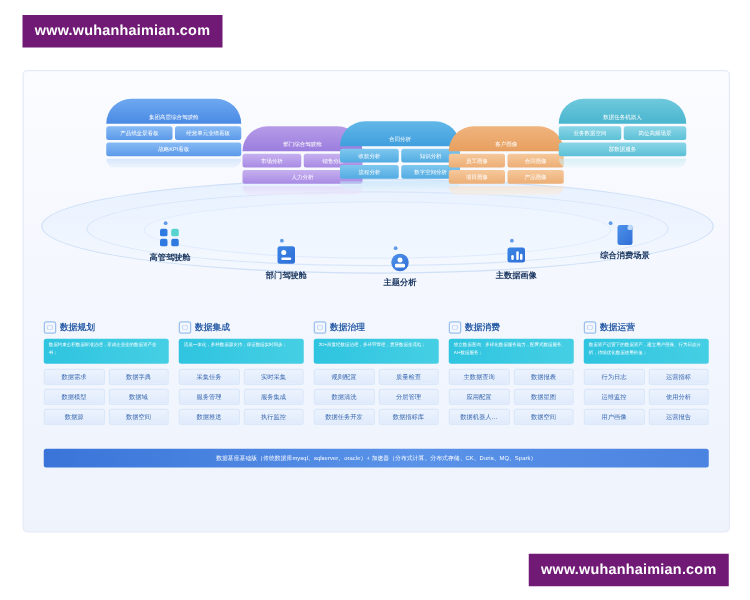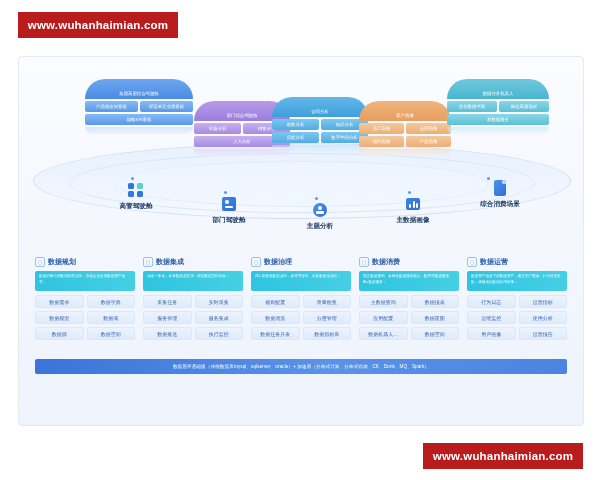--- a/index.html
+++ b/index.html
@@ -4,21 +4,21 @@
 <style>
   html,body{margin:0;padding:0;}
   body{
     width:600px;height:480px;overflow:hidden;
     background:#ffffff;
     font-family:"Liberation Sans","DejaVu Sans",sans-serif;
     position:relative;
   }
   
   .wm{
-    position:absolute;background:#b91c1c;color:#ffffff;
+    position:absolute;background:#701a75;color:#ffffff;
     display:flex;align-items:center;justify-content:center;
     font-size:11.5px;font-weight:bold;letter-spacing:.2px;
   }
   .wm-top{left:18px;top:12px;width:160px;height:26px;}
   .wm-bottom{left:423px;top:443px;width:160px;height:26px;}
 
   
   .card{
     position:absolute;left:18px;top:56px;width:564px;height:368px;
     background:linear-gradient(180deg,#fbfcff 0%,#f4f7fe 45%,#eef3fc 100%);

